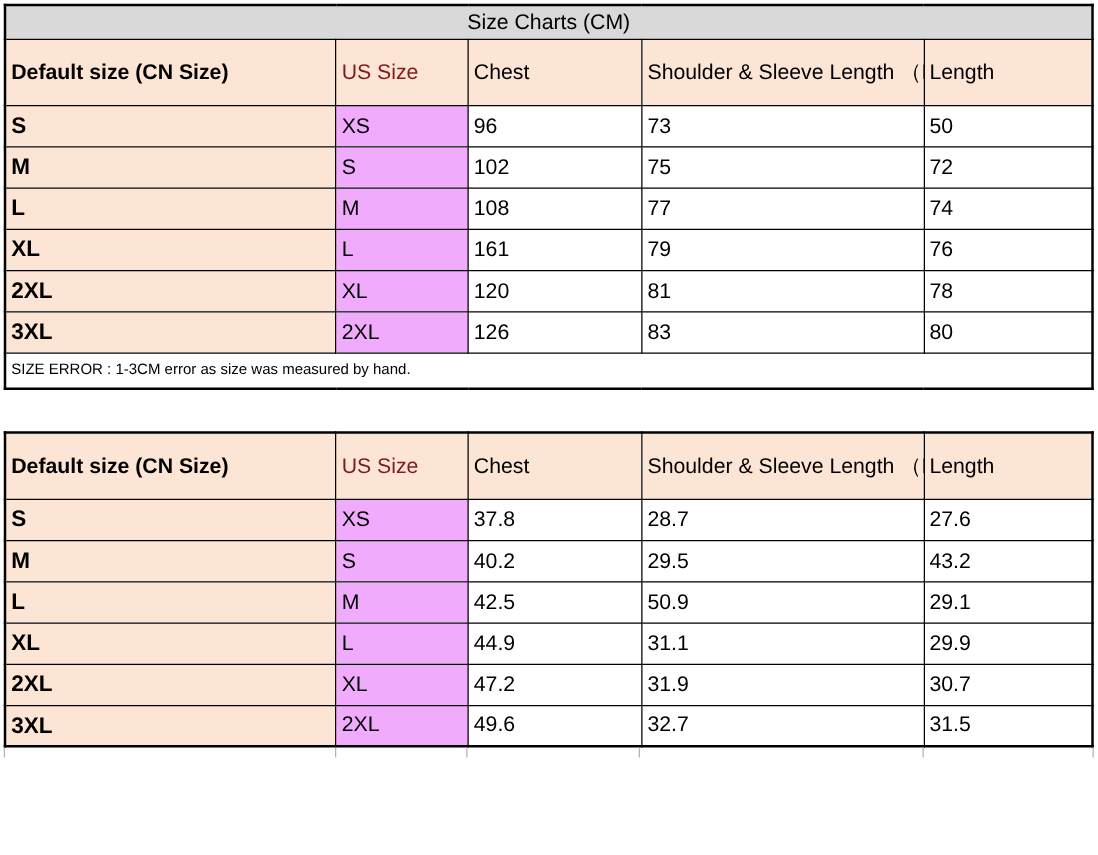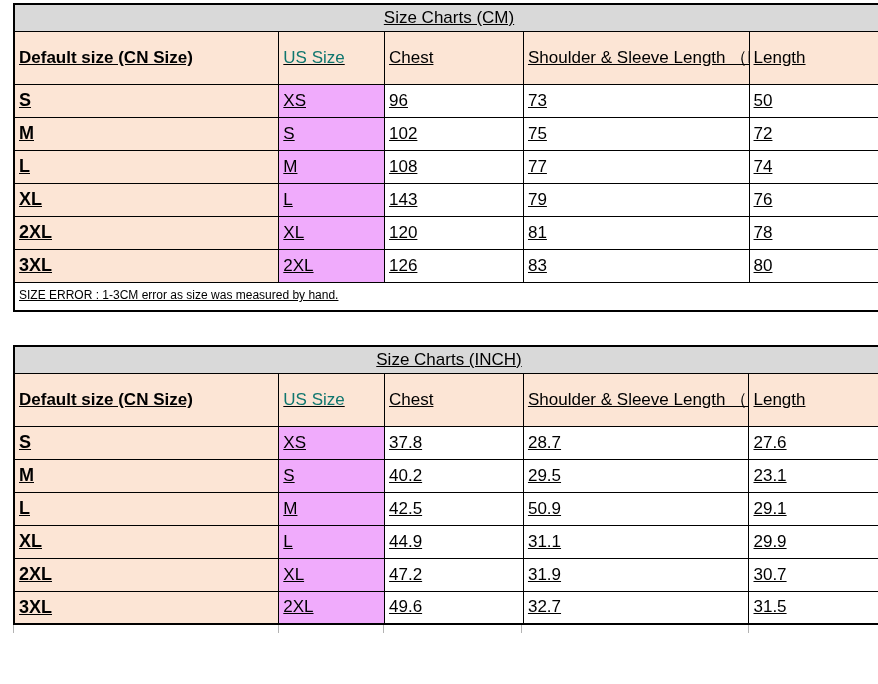--- a/index.html
+++ b/index.html
@@ -3,21 +3,21 @@
 <meta charset="utf-8">
 <style>
   * { box-sizing: border-box; }
   html, body {
     margin: 0; padding: 0;
     width: 878px; height: 684px;
     background: #ffffff;
     font-family: "Liberation Sans", sans-serif;
     color: #000000;
   }
-  .wrap { padding: 3px 0 0 13px; text-decoration: underline; }
+  .wrap { padding: 3px 0 0 3px; }
 
   table.size-table {
     border-collapse: collapse;
     table-layout: fixed;
     width: 872px;
     border: 2px solid #000000;
   }
   table.size-table td {
     border: 1px solid #000000;
     padding: 0 0 0 4px;
@@ -32,21 +32,21 @@
     background: #d9d9d9;
     text-align: center;
     padding: 0;
     font-size: 17px;
   }
   tr.header-row td {
     height: 53px;
     background: #fce5d5;
   }
   td.hdr-cn { font-weight: bold; font-size: 18px; margin-top: 34px; }
-  td.hdr-us { color: #0f766e; }
+  td.hdr-us { color: #7f1d1d; }
   td.hdr-shoulder { white-space: pre-line; line-height: 1.25; }
   tr.data-row td { height: 33px; background: #ffffff; }
   tr.data-row td.col-cn { background: #fce5d5; font-weight: bold; font-size: 18px; }
   tr.data-row td.col-us { background: #f0abfc; }
   tr.footer-row td {
     height: 29px;
     background: #ffffff;
     font-size: 12px;
   }
   .table-gap { height: 33px; }
@@ -106,21 +106,21 @@
     <tr class="data-row">
       <td class="col-cn">L</td>
       <td class="col-us">M</td>
       <td>108</td>
       <td>77</td>
       <td>74</td>
     </tr>
     <tr class="data-row">
       <td class="col-cn">XL</td>
       <td class="col-us">L</td>
-      <td>143</td>
+      <td>161</td>
       <td>79</td>
       <td>76</td>
     </tr>
     <tr class="data-row">
       <td class="col-cn">2XL</td>
       <td class="col-us">XL</td>
       <td>120</td>
       <td>81</td>
       <td>78</td>
     </tr>
@@ -141,44 +141,41 @@
 
   <table class="size-table">
     <colgroup>
       <col style="width:263px">
         <col style="width:105px">
         <col style="width:138px">
         <col style="width:224px">
         <col style="width:134px">
     </colgroup>
     <tbody>
-        <tr class="title-row">
-      <td colspan="5">Size Charts (INCH)</td>
-    </tr>
     <tr class="header-row">
       <td class="hdr-cn">Default size (CN Size)</td>
       <td class="hdr-us">US Size</td>
       <td>Chest</td>
       <td class="hdr-shoulder">Shoulder &amp; Sleeve Length
 （From Neck）</td>
       <td>Length</td>
     </tr>
     <tr class="data-row">
       <td class="col-cn">S</td>
       <td class="col-us">XS</td>
       <td>37.8</td>
       <td>28.7</td>
       <td>27.6</td>
     </tr>
     <tr class="data-row">
       <td class="col-cn">M</td>
       <td class="col-us">S</td>
       <td>40.2</td>
       <td>29.5</td>
-      <td>23.1</td>
+      <td>43.2</td>
     </tr>
     <tr class="data-row">
       <td class="col-cn">L</td>
       <td class="col-us">M</td>
       <td>42.5</td>
       <td>50.9</td>
       <td>29.1</td>
     </tr>
     <tr class="data-row">
       <td class="col-cn">XL</td>

